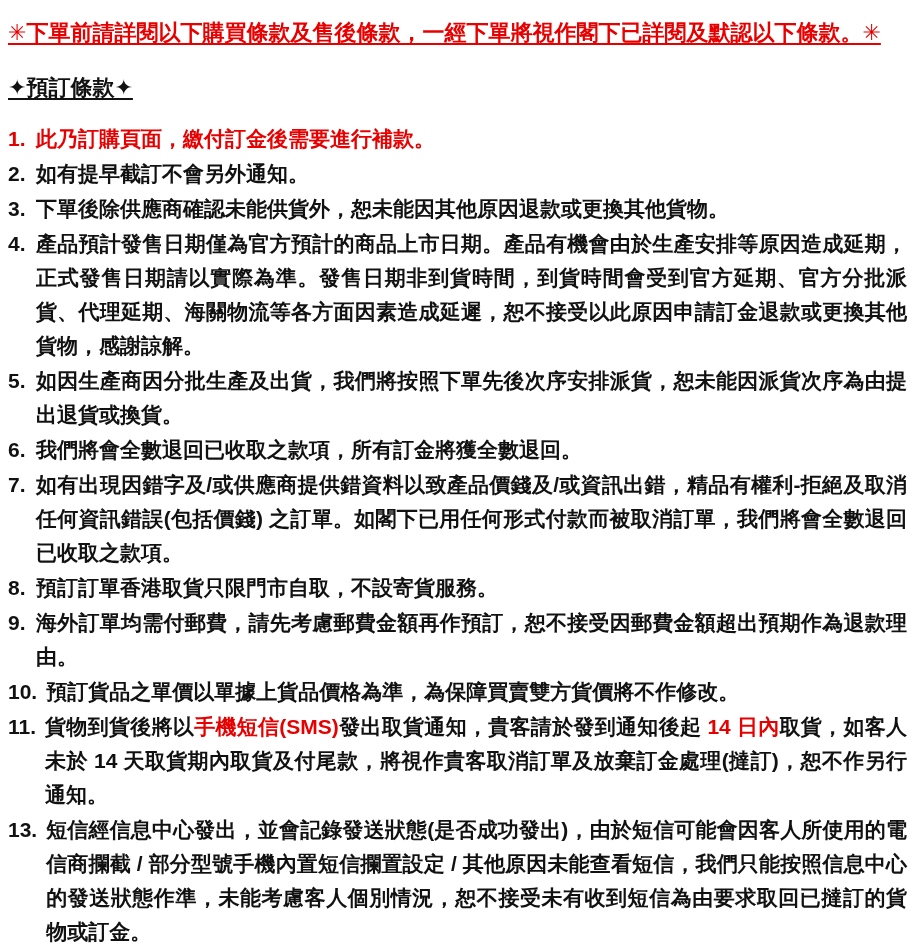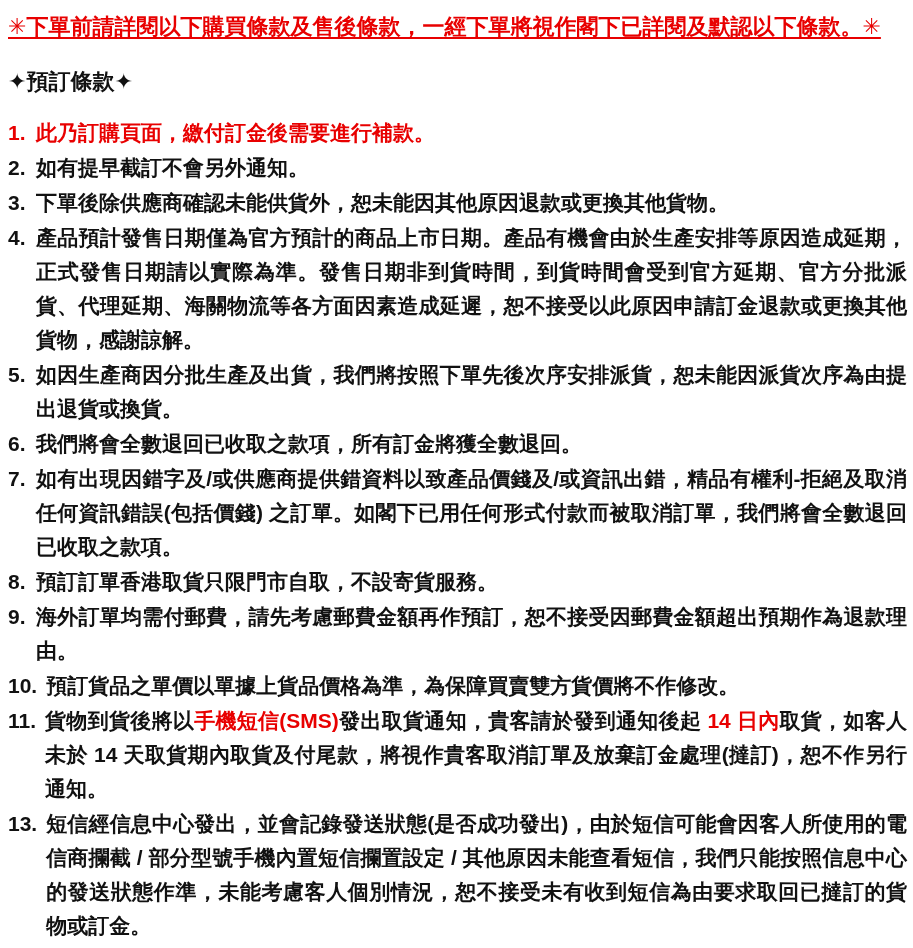--- a/index.html
+++ b/index.html
@@ -18,27 +18,29 @@
     color: var(--ink);
   }
   .page { padding: 12px 6px 0 8px; }
 
   .notice {
     color: var(--red);
     font-size: 22px;
     line-height: 30px;
     text-decoration: underline;
     text-underline-offset: 3px;
+    margin-top: 6px;
   }
   .section-title {
     margin-top: 25px;
     font-size: 22px;
     line-height: 30px;
   }
   .section-title span {
+    text-decoration: underline;
     text-underline-offset: 3px;
   }
 
   .terms { margin-top: 19px; }
   .term-row {
     display: flex;
     align-items: flex-start;
     font-size: 21px;
     line-height: 34px;
     margin-bottom: 1px;

